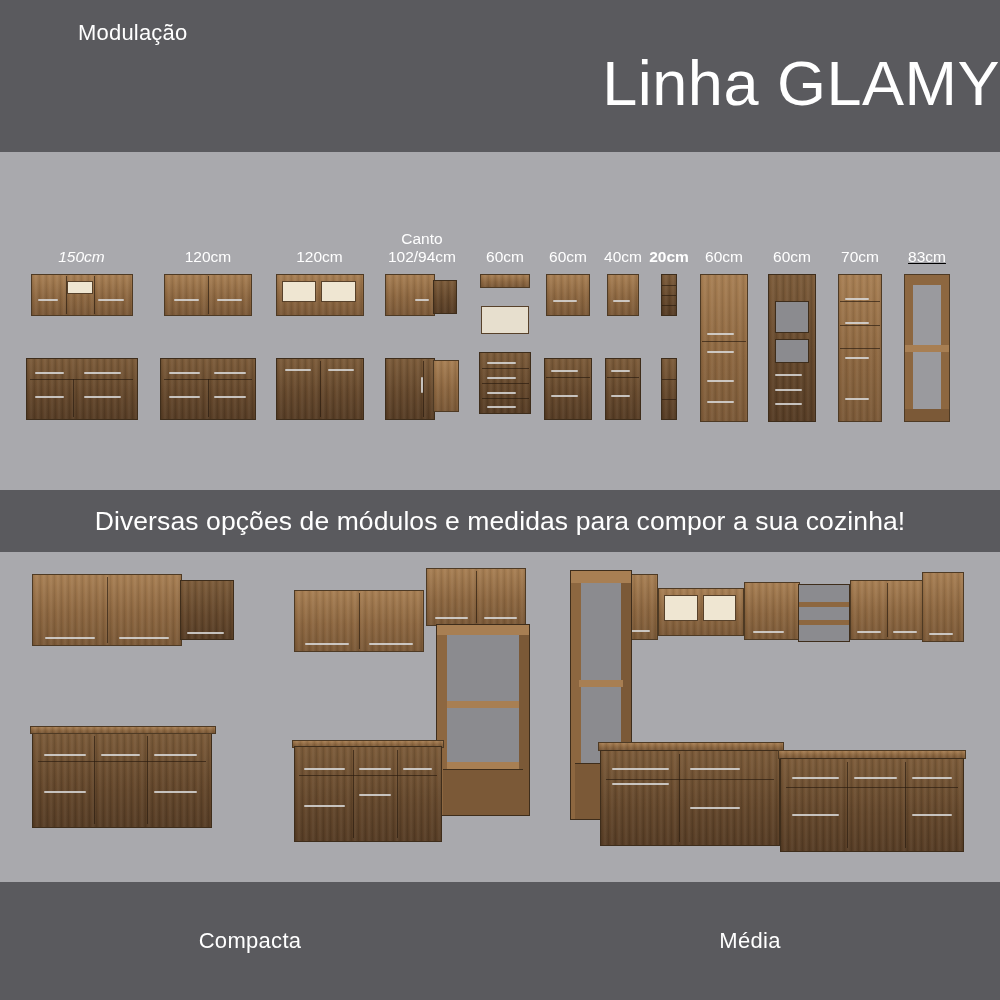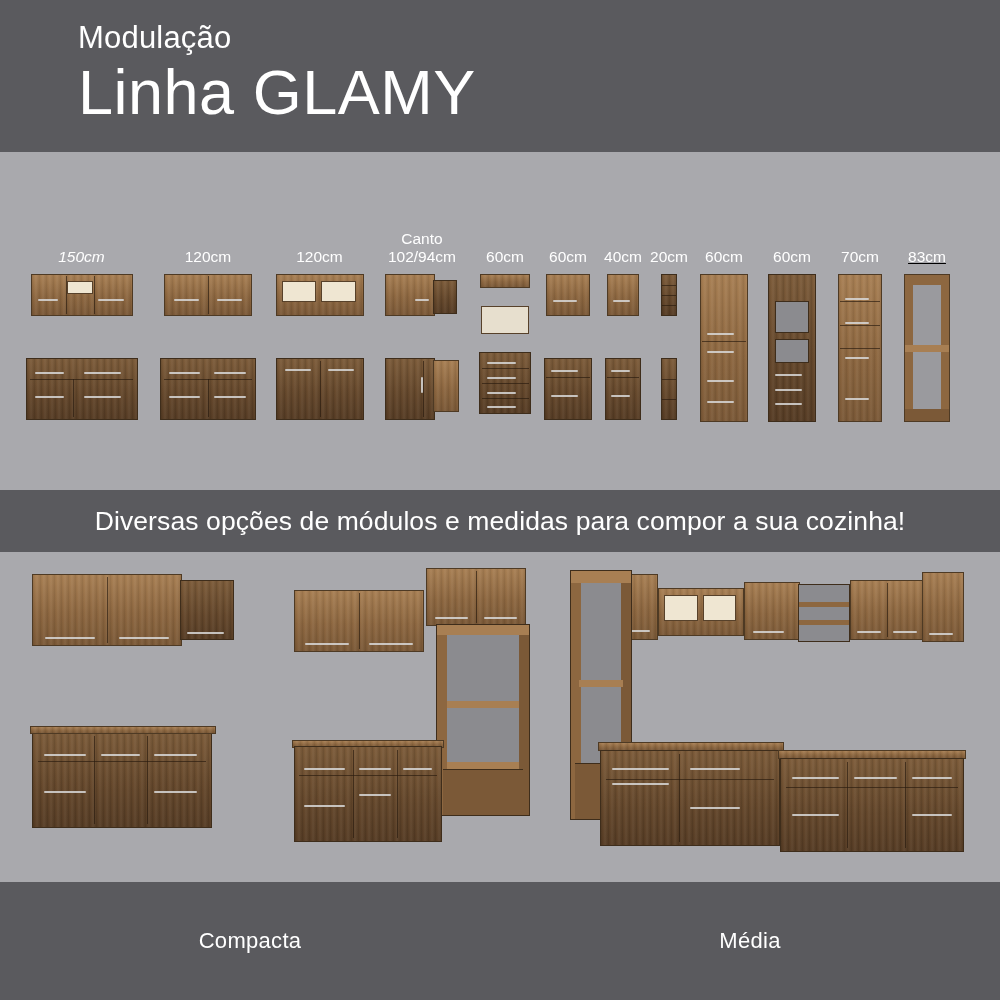--- a/index.html
+++ b/index.html
@@ -12,31 +12,32 @@
   .page { position: relative; width: 1000px; height: 1000px; }
 
   
   .header {
     height: 152px;
     background: #5a5a5e;
     color: #ffffff;
     padding: 22px 0 0 78px;
   }
   .header .kicker {
-    font-size: 31px;
+    font-size: 22px;
     letter-spacing: 0.2px;
     font-weight: 400;
     line-height: 1.0;
   }
   .header .title {
     font-size: 63px;
     line-height: 1.05;
     font-weight: 400;
     letter-spacing: 0.5px;
     margin-top: 6px;
+    text-align: right;
   }
 
   
   .modules-band {
     background: #a9a9ad;
     height: 338px;
     position: relative;
   }
   .modules-row {
     position: absolute;
@@ -255,21 +256,21 @@
             <div class="handle" style="left:16%;width:56%;top:62%;"></div>
           </div>
           <div class="wood dark" style="width:36px;height:62px;margin-top:42px;">
             <div class="seam h" style="top:30%;"></div>
             <div class="handle" style="left:16%;width:56%;top:18%;"></div>
             <div class="handle" style="left:16%;width:56%;top:60%;"></div>
           </div>
         </div>
       </div>
 
-      <div class="module-col" style="width:42px;">
+      <div class="module-col" style="width:42px;font-weight:bold;">
         <div class="module-label">20cm</div>
         <div class="mod-stack">
           <div class="wood dark" style="width:16px;height:42px;">
             <div class="seam h" style="top:25%;"></div>
             <div class="seam h" style="top:50%;"></div>
             <div class="seam h" style="top:75%;"></div>
           </div>
           <div class="wood dark" style="width:16px;height:62px;margin-top:42px;">
             <div class="seam h" style="top:33%;"></div>
             <div class="seam h" style="top:66%;"></div>

